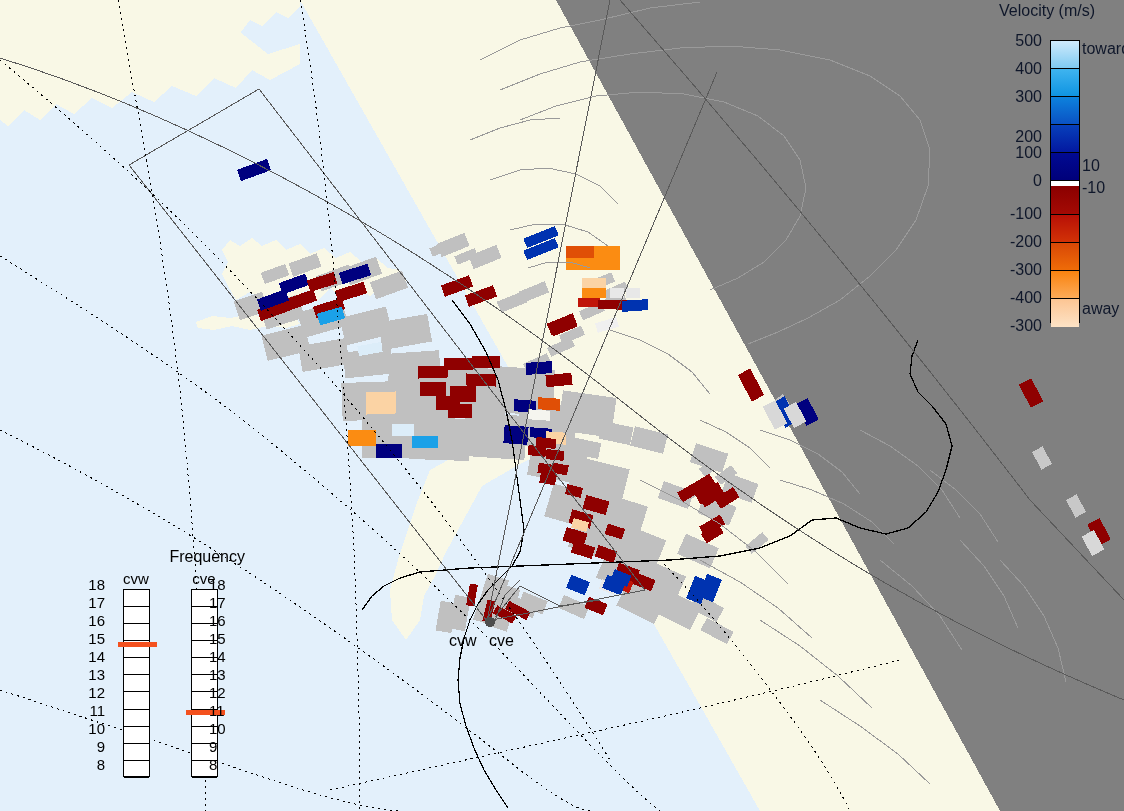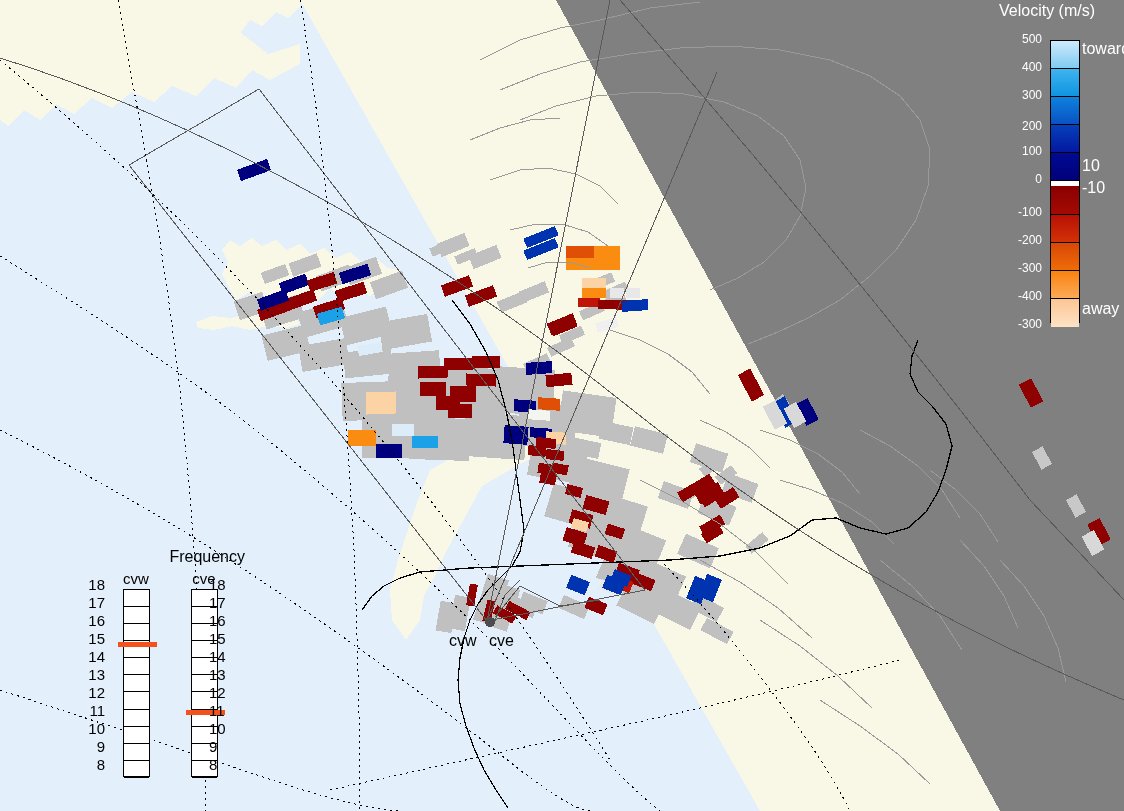--- a/index.html
+++ b/index.html
@@ -18,36 +18,36 @@
     position:absolute;left:6px;top:2px;
     color:#000;font-size:17px;line-height:17px;
     white-space:pre;letter-spacing:0px;
     font-family:"Liberation Sans", sans-serif;
   }
   #timestamp div{margin:0;padding:0;}
 
   
   #velocity-legend{
     position:absolute;left:970px;top:0px;width:154px;height:340px;
-    color:#ffffff;
+    color:#0f172a;
   }
   #velocity-title{
     position:absolute;left:0px;top:2px;width:154px;text-align:center;
     font-size:16px;white-space:nowrap;
   }
   #cbar{
     position:absolute;left:80px;top:40px;width:28px;height:281px;
     border:1px solid #000;box-sizing:content-box;
   }
   .cseg{width:28px;height:28.1px;box-sizing:border-box;border-bottom:1px solid #000;}
   .cseg:last-child{border-bottom:none;}
   .cgap{width:28px;height:5px;background:#ffffff;}
   #cb-ticks{position:absolute;left:0px;top:32px;width:74px;}
   .cb-tick{
-    position:absolute;right:2px;font-size:12px;text-align:right;white-space:nowrap;margin-left:8px;
+    position:absolute;right:2px;font-size:16px;text-align:right;white-space:nowrap;margin-left:8px;
   }
   .cb-side{position:absolute;left:112px;font-size:16px;white-space:nowrap;}
 
   
   #freq-legend{position:absolute;left:85px;top:548px;width:160px;height:240px;color:#000;}
   #freq-title{position:absolute;left:0;top:0;width:160px;text-align:right;font-size:16px;}
   .freq-col{position:absolute;top:22px;}
   .freq-col .fname{font-size:15px;text-align:center;width:30px;margin:0 auto 2px auto;}
   .freq-bar{position:relative;width:27px;height:188px;border:1px solid #000;box-sizing:border-box;background:#fff;margin:0 auto;}
   .freq-bar .cell{height:17.09px;border-bottom:1px solid #000;box-sizing:border-box;}
@@ -395,21 +395,21 @@
       <div class="cseg" style="background:linear-gradient(#b81006,#d23206)"></div>
       <div class="cseg" style="background:linear-gradient(#d84706,#ef6c08)"></div>
       <div class="cseg" style="background:linear-gradient(#f9820f,#fcab58)"></div>
       <div class="cseg" style="background:linear-gradient(#fcc593,#fde3c6)"></div>
     </div>
 
     <div id="cb-ticks">
       <div class="cb-tick" style="top:0px">500</div>
       <div class="cb-tick" style="top:28px">400</div>
       <div class="cb-tick" style="top:56px">300</div>
-      <div class="cb-tick" style="top:87px">200</div>
+      <div class="cb-tick" style="top:96px">200</div>
       <div class="cb-tick" style="top:112px">100</div>
       <div class="cb-tick" style="top:140px">0</div>
       <div class="cb-tick" style="top:173px">-100</div>
       <div class="cb-tick" style="top:201px">-200</div>
       <div class="cb-tick" style="top:229px">-300</div>
       <div class="cb-tick" style="top:257px">-400</div>
       <div class="cb-tick" style="top:285px">-300</div>
     </div>
 
     <div class="cb-side" style="top:40px">toward</div>

